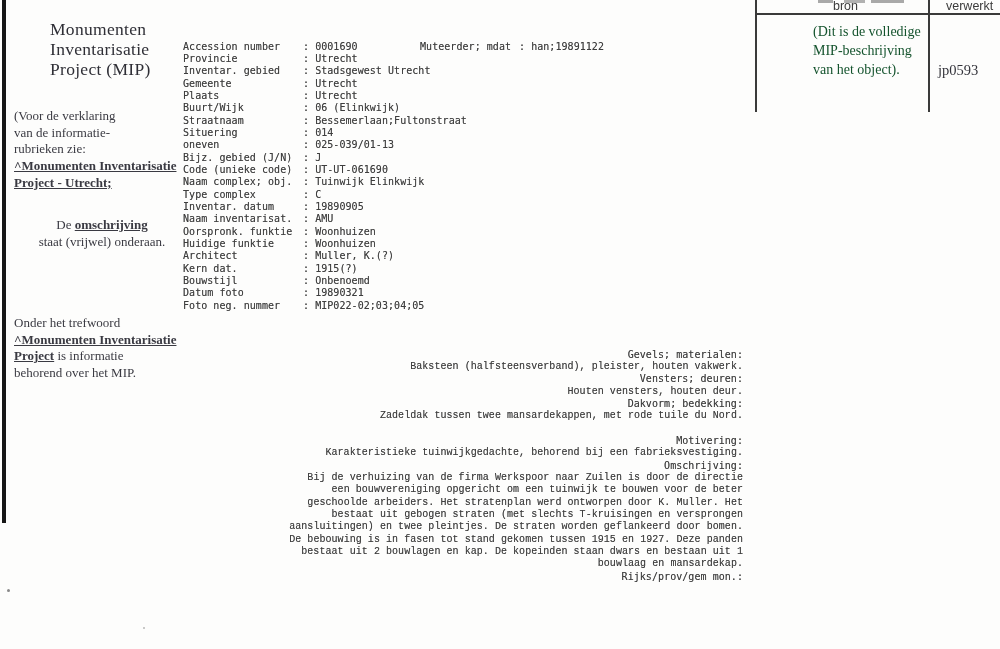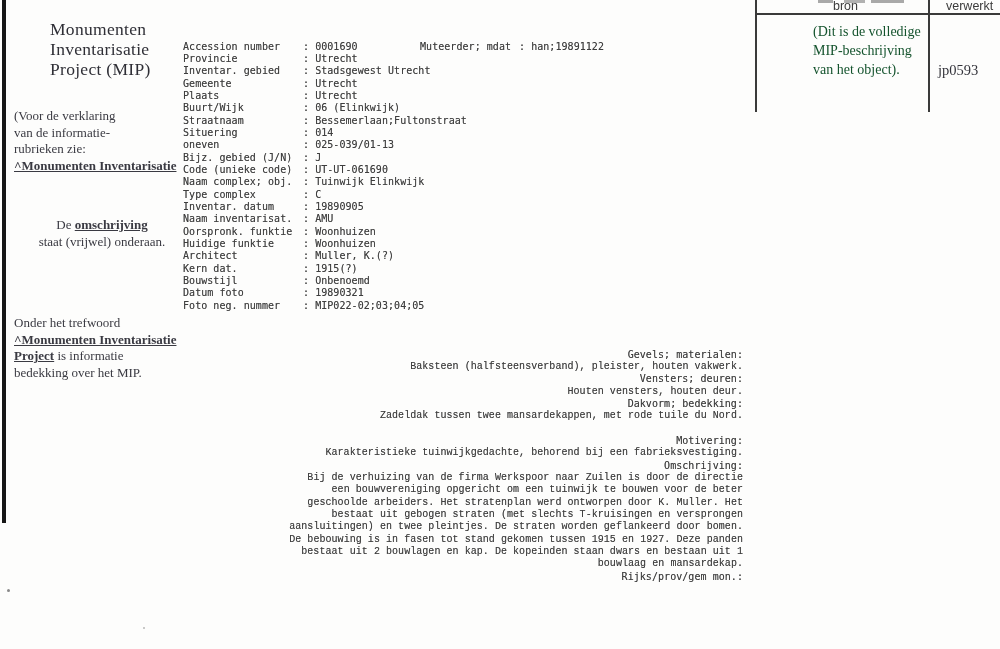--- a/index.html
+++ b/index.html
@@ -85,30 +85,31 @@
 
   <div class="left-bar"></div>
 
   <aside>
     <h1 class="title"><span>Monumenten</span><br><span>Inventarisatie</span><br><span>Project (MIP)</span></h1>
     <div class="note note1">
         <div class="nline"><span>(Voor de verklaring</span></div>
         <div class="nline"><span>van de informatie-</span></div>
         <div class="nline"><span>rubrieken zie:</span></div>
         <div class="nline"><span class="b">^Monumenten Inventarisatie</span></div>
+        <div class="nline"><span class="b">Project - Utrecht;</span></div>
       </div>
     <div class="note note2">
         <div class="nline"><span>De </span><span class="b">omschrijving</span></div>
         <div class="nline"><span>staat (vrijwel) onderaan.</span></div>
       </div>
     <div class="note note3">
         <div class="nline"><span>Onder het trefwoord</span></div>
         <div class="nline"><span class="b">^Monumenten Inventarisatie</span></div>
         <div class="nline"><span class="b">Project</span><span> is informatie</span></div>
-        <div class="nline"><span>bedekking over het MIP.</span></div>
+        <div class="nline"><span>behorend over het MIP.</span></div>
       </div>
   </aside>
 
   <main class="record">
     <div id="fields"><div class="trow"><span class="lbl">Accession number</span><span class="val">: 0001690</span><span class="mut"><span class="mlbl">Muteerder; mdat</span>: han;19891122</span></div><div class="trow"><span class="lbl">Provincie</span><span class="val">: Utrecht</span></div><div class="trow"><span class="lbl">Inventar. gebied</span><span class="val">: Stadsgewest Utrecht</span></div><div class="trow"><span class="lbl">Gemeente</span><span class="val">: Utrecht</span></div><div class="trow"><span class="lbl">Plaats</span><span class="val">: Utrecht</span></div><div class="trow"><span class="lbl">Buurt/Wijk</span><span class="val">: 06 (Elinkwijk)</span></div><div class="trow"><span class="lbl">Straatnaam</span><span class="val">: Bessemerlaan;Fultonstraat</span></div><div class="trow"><span class="lbl">Situering</span><span class="val">: 014</span></div><div class="trow"><span class="lbl">oneven</span><span class="val">: 025-039/01-13</span></div><div class="trow"><span class="lbl">Bijz. gebied (J/N)</span><span class="val">: J</span></div><div class="trow"><span class="lbl">Code (unieke code)</span><span class="val">: UT-UT-061690</span></div><div class="trow"><span class="lbl">Naam complex; obj.</span><span class="val">: Tuinwijk Elinkwijk</span></div><div class="trow"><span class="lbl">Type complex</span><span class="val">: C</span></div><div class="trow"><span class="lbl">Inventar. datum</span><span class="val">: 19890905</span></div><div class="trow"><span class="lbl">Naam inventarisat.</span><span class="val">: AMU</span></div><div class="trow"><span class="lbl">Oorspronk. funktie</span><span class="val">: Woonhuizen</span></div><div class="trow"><span class="lbl">Huidige funktie</span><span class="val">: Woonhuizen</span></div><div class="trow"><span class="lbl">Architect</span><span class="val">: Muller, K.(?)</span></div><div class="trow"><span class="lbl">Kern dat.</span><span class="val">: 1915(?)</span></div><div class="trow"><span class="lbl">Bouwstijl</span><span class="val">: Onbenoemd</span></div><div class="trow"><span class="lbl">Datum foto</span><span class="val">: 19890321</span></div><div class="trow"><span class="lbl">Foto neg. nummer</span><span class="val">: MIP022-02;03;04;05</span></div></div>
     <div id="sections"><div class="trow"><span class="lbl">Gevels; materialen</span>:</div><div class="trow ind">Baksteen (halfsteensverband), pleister, houten vakwerk.</div><div class="trow"><span class="lbl">Vensters; deuren</span>:</div><div class="trow ind">Houten vensters, houten deur.</div><div class="trow"><span class="lbl">Dakvorm; bedekking</span>:</div><div class="trow ind">Zadeldak tussen twee mansardekappen, met rode tuile du Nord.</div><div class="trow gap"><span class="lbl">Motivering</span>:</div><div class="trow ind">Karakteristieke tuinwijkgedachte, behorend bij een fabrieksvestiging.</div><div class="trow"><span class="lbl">Omschrijving</span>:</div><div class="trow ind">Bij de verhuizing van de firma Werkspoor naar Zuilen is door de directie</div><div class="trow ind">een bouwvereniging opgericht om een tuinwijk te bouwen voor de beter</div><div class="trow ind">geschoolde arbeiders. Het stratenplan werd ontworpen door K. Muller. Het</div><div class="trow ind">bestaat uit gebogen straten (met slechts T-kruisingen en versprongen</div><div class="trow ind">aansluitingen) en twee pleintjes. De straten worden geflankeerd door bomen.</div><div class="trow ind">De bebouwing is in fasen tot stand gekomen tussen 1915 en 1927. Deze panden</div><div class="trow ind">bestaat uit 2 bouwlagen en kap. De kopeinden staan dwars en bestaan uit 1</div><div class="trow ind">bouwlaag en mansardekap.</div><div class="trow"><span class="lbl">Rijks/prov/gem mon.</span>:</div></div>
   </main>
 
   <div>
     <div class="smudge"></div>

